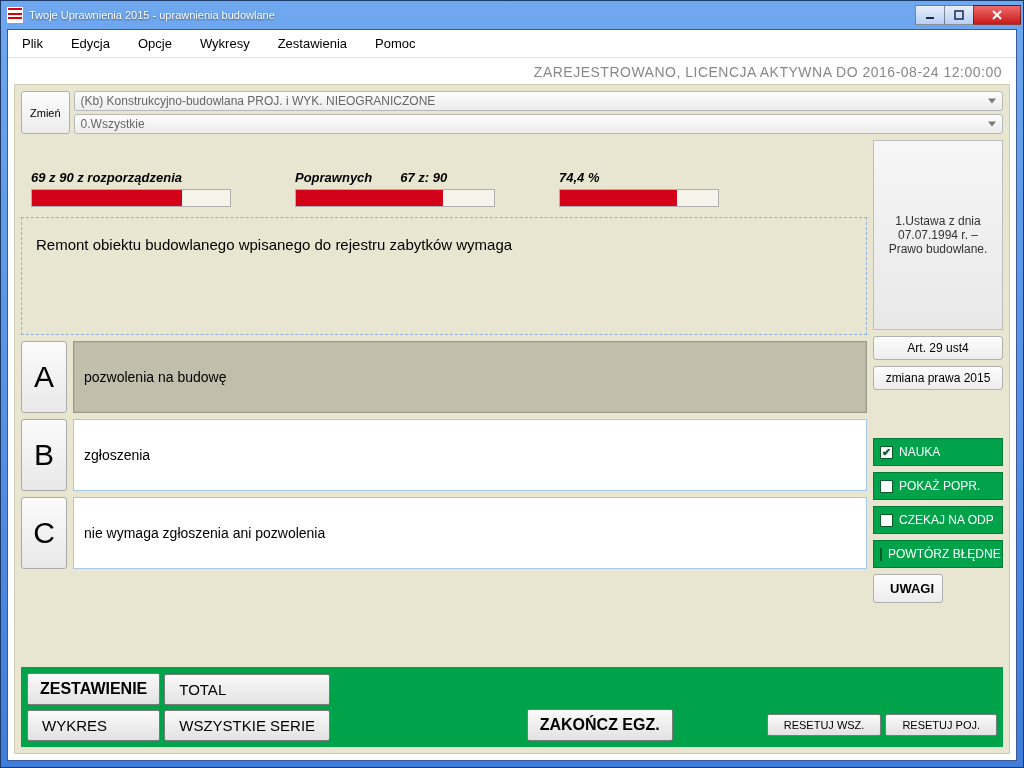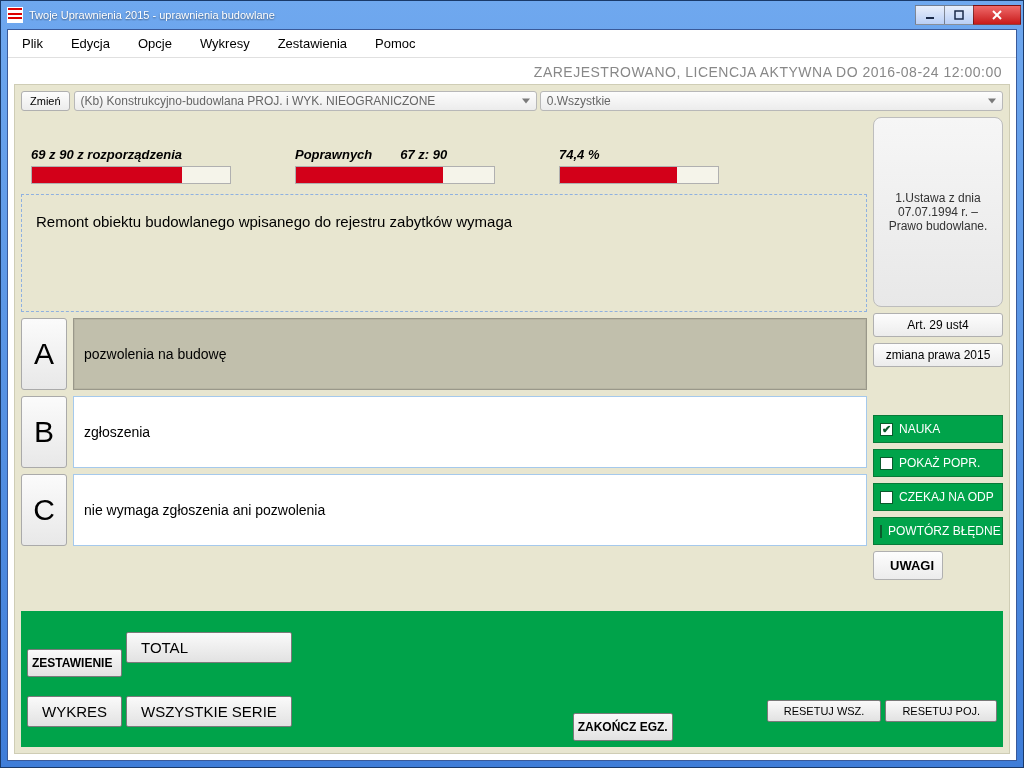--- a/index.html
+++ b/index.html
@@ -116,21 +116,21 @@
     color: #666;
     position: relative;
   }
   .dropdown .caret {
     position: absolute; right: 6px; top: 50%; transform: translateY(-50%);
     width: 0; height: 0;
     border-left: 4px solid transparent;
     border-right: 4px solid transparent;
     border-top: 5px solid #7a7a7a;
   }
-  .toolbar-inset { display: flex; gap: 3px; flex: 1; }
+  .toolbar-inset { display: flex; flex-direction: column; gap: 3px; flex: 1; }
   .content-row {
     flex: 1;
     display: flex; gap: 6px;
     min-height: 0;
   }
   .question-col { flex: 1; display: flex; flex-direction: column; gap: 6px; }
   .side-col { width: 130px; display: flex; flex-direction: column; gap: 6px; }
 
   .progress-row {
     display: flex; gap: 64px; padding: 30px 10px 4px 10px;
@@ -179,21 +179,21 @@
   }
   .answer-box.selected {
     background: var(--answer-selected);
     border-color: #9a988a;
     box-shadow: inset 0 0 0 1px rgba(0,0,0,.05);
   }
 
   .law-panel {
     flex: 0 0 190px;
     border: 1px solid #bdbdbd;
-    border-radius: 8px;
+    border-radius: 0;
     background: linear-gradient(#f6f6f6, #e8e8e8);
     display: flex; align-items: center; justify-content: center;
     text-align: center;
     font-size: 12px;
     color: #333;
     padding: 8px;
   }
   .side-btn {
     border: 1px solid #b0b0b0;
     background: linear-gradient(#fdfdfd, #ececec);
@@ -242,21 +242,21 @@
   }
   .footer .btn {
     border: 1px solid #7a7a7a;
     background: linear-gradient(#fafafa, #e2e2e2);
     border-radius: 2px;
     padding: 6px 14px;
     font-size: 15px;
     font-weight: 500;
     white-space: nowrap;
   }
-  .footer .btn.strong { font-weight: bold; font-size: 12px; padding: 6px 4px; margin-top: 32px; }
+  .footer .btn.strong { font-weight: bold; font-size: 16px; padding: 6px 12px; }
   .footer .btn.small { font-size: 11px; padding: 4px 16px; text-align: center; }
   .row2start { grid-column: 1; grid-row: 2; }
   .wide { grid-column: 2 / span 1; }
   .center-end { grid-column: 4; grid-row: 2; justify-self: end; margin-right: 90px; }
   .reset1 { grid-column: 5; grid-row: 2; }
   .reset2 { grid-column: 6; grid-row: 2; }
 </style>
 </head>
 <body>
 

